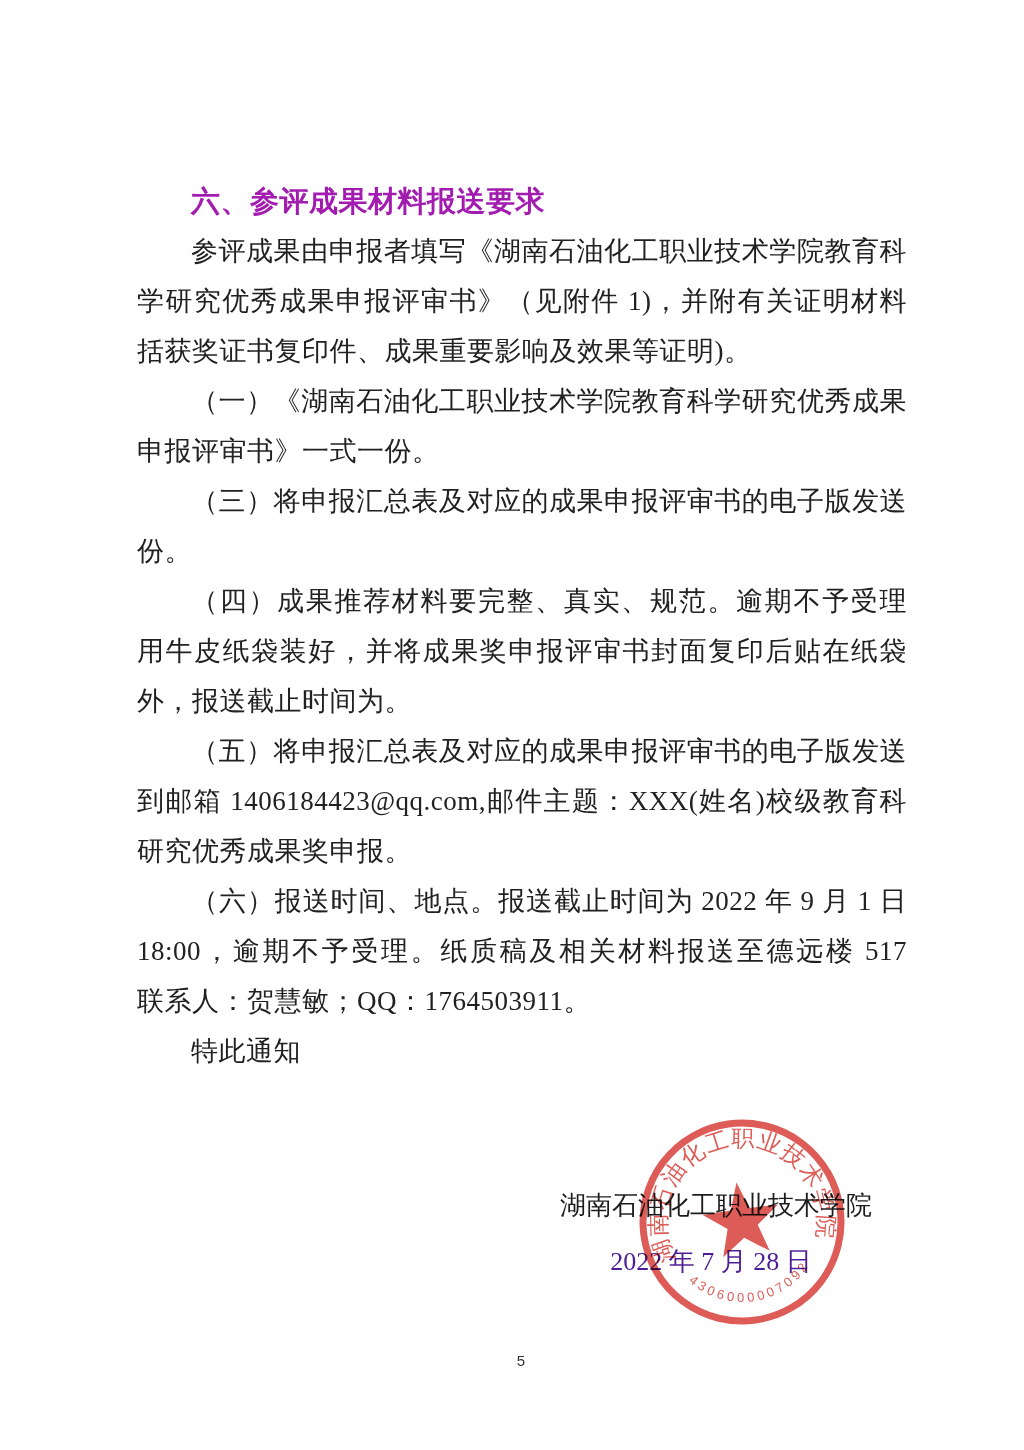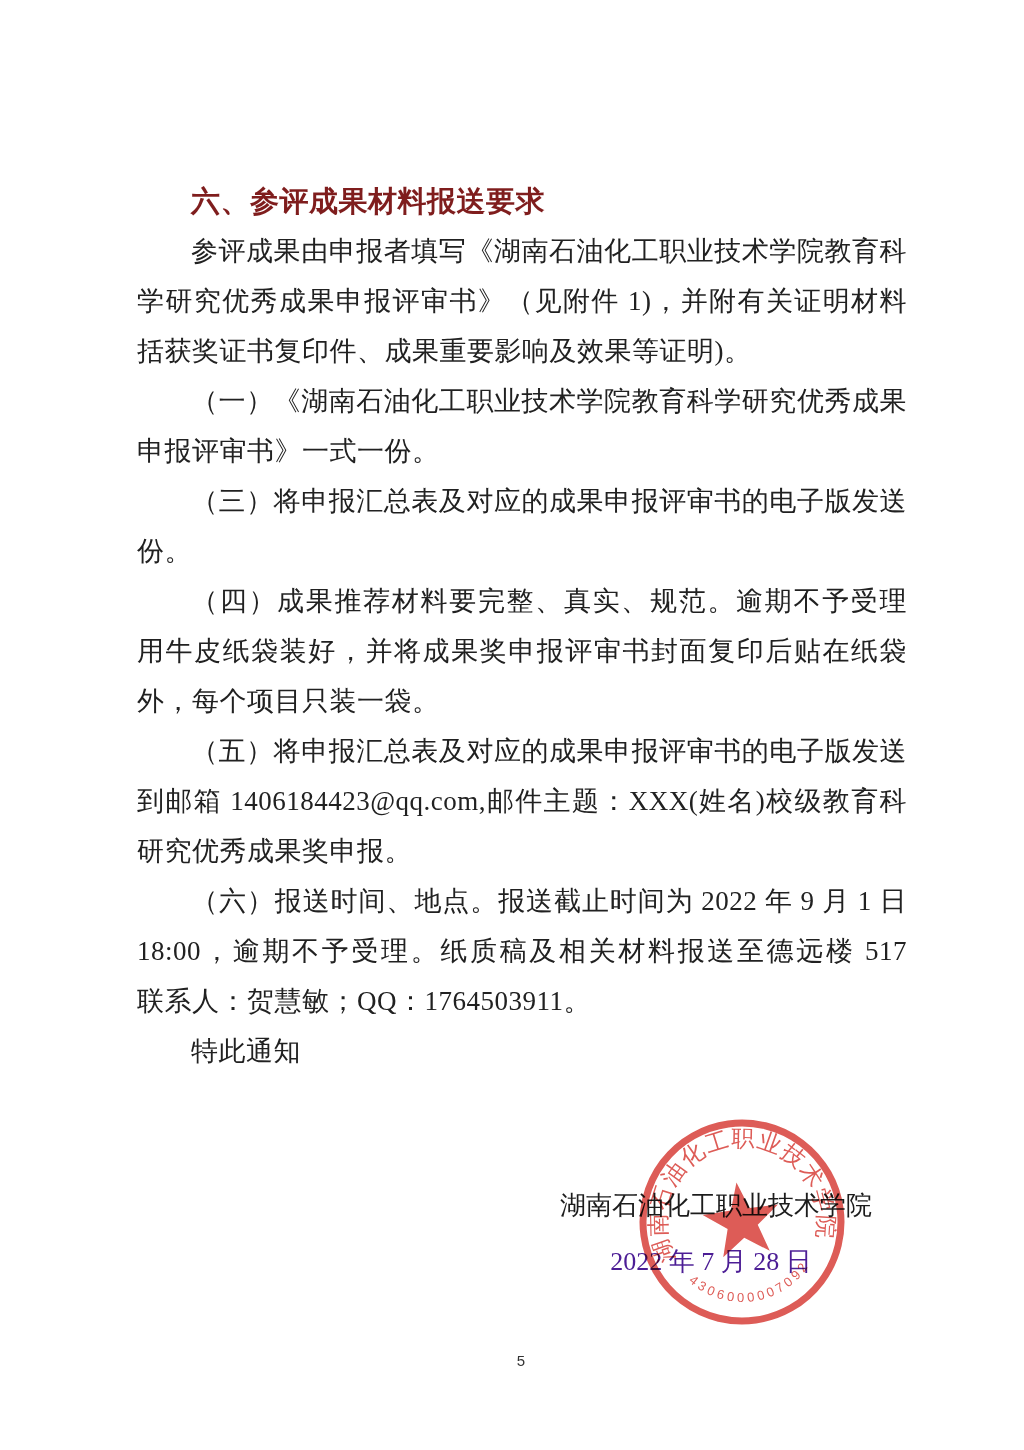--- a/index.html
+++ b/index.html
@@ -20,21 +20,21 @@
     font-size:27px;
     letter-spacing:0.5px;
     overflow:hidden;
   }
   .ln.ind{ text-indent:54px; }
   .ln.fill{ text-align:justify; text-align-last:justify; }
   .ln.head{
     font-family:"Liberation Sans","DejaVu Sans",sans-serif;
     font-weight:bold;
     font-size:29px;
-    color:#7f1d1d;
+    color:#a21caf;
   }
   .sig-org{
     position:absolute;
     left:548px;top:1189px;width:336px;
     text-align:center;
     font-size:26px;line-height:34px;
     color:#1c1c1c;
   }
   .sig-date{
     position:absolute;
@@ -68,21 +68,21 @@
     <div class="ln head ind">六、参评成果材料报送要求</div>
     <div class="ln ind fill">参评成果由申报者填写《湖南石油化工职业技术学院教育科</div>
     <div class="ln fill">学研究优秀成果申报评审书》（见附件 1)，并附有关证明材料(包</div>
     <div class="ln">括获奖证书复印件、成果重要影响及效果等证明)。</div>
     <div class="ln ind fill">（一）《湖南石油化工职业技术学院教育科学研究优秀成果</div>
     <div class="ln">申报评审书》一式一份。</div>
     <div class="ln ind fill">（三）将申报汇总表及对应的成果申报评审书的电子版发送</div>
     <div class="ln">份。</div>
     <div class="ln ind fill">（四）成果推荐材料要完整、真实、规范。逾期不予受理</div>
     <div class="ln fill">用牛皮纸袋装好，并将成果奖申报评审书封面复印后贴在纸袋</div>
-    <div class="ln">外，每个项目只装一袋。</div>
+    <div class="ln">外，报送截止时间为。</div>
     <div class="ln ind fill">（五）将申报汇总表及对应的成果申报评审书的电子版发送</div>
     <div class="ln fill">到邮箱 1406184423@qq.com,邮件主题：XXX(姓名)校级教育科学</div>
     <div class="ln">研究优秀成果奖申报。</div>
     <div class="ln ind fill">（六）报送时间、地点。报送截止时间为 2022 年 9 月 1 日</div>
     <div class="ln fill">18:00，逾期不予受理。纸质稿及相关材料报送至德远楼 517 室，</div>
     <div class="ln">联系人：贺慧敏；QQ：1764503911。</div>
     <div class="ln ind">特此通知</div>
   </div>
 
   <div class="sig-org">湖南石油化工职业技术学院</div>

